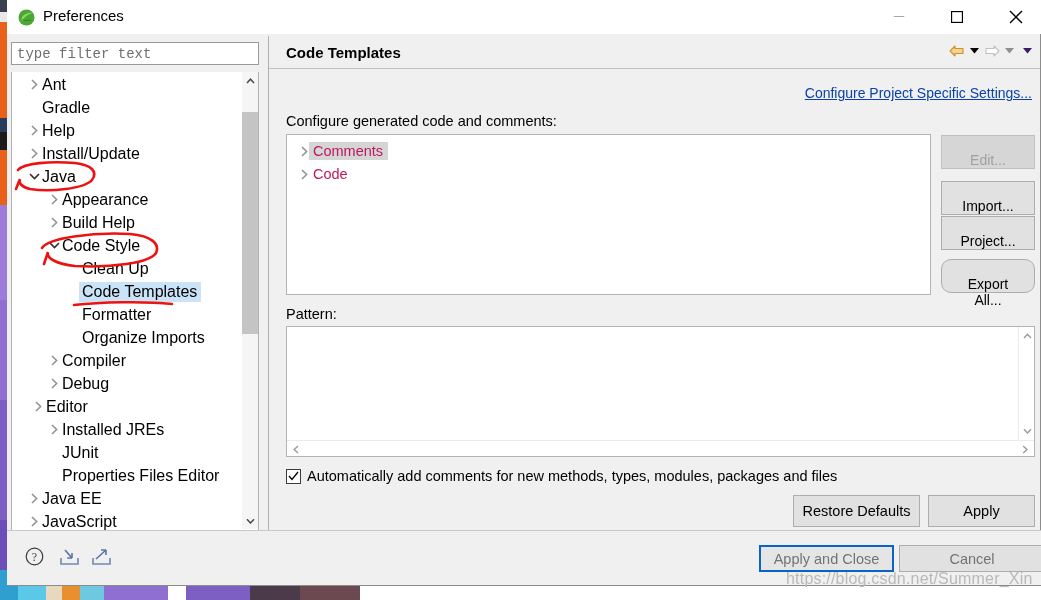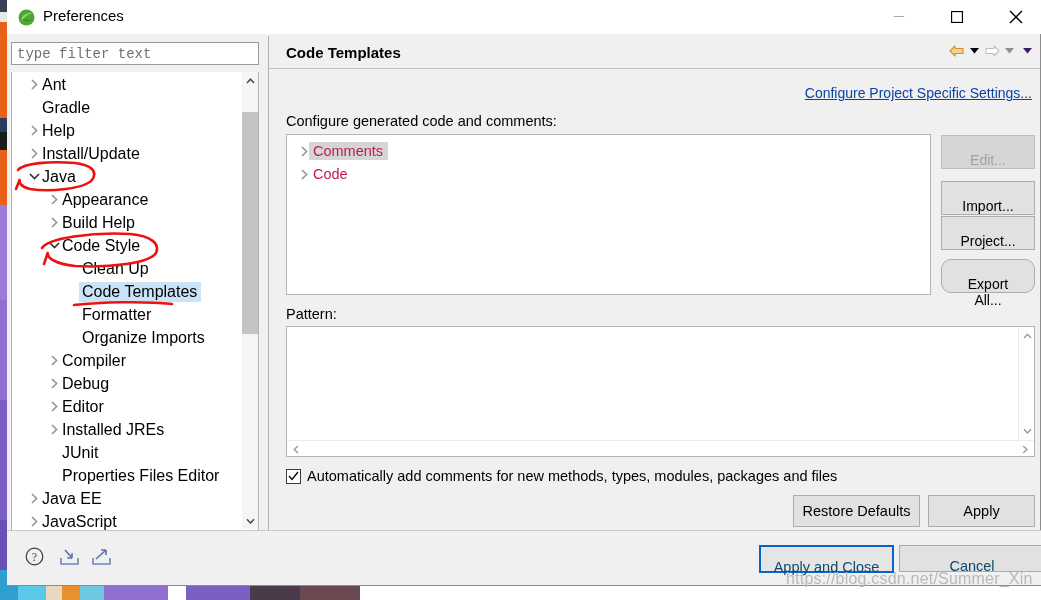--- a/index.html
+++ b/index.html
@@ -340,23 +340,23 @@
   .fi-export { left: 84px; }
 
   .footer-btn {
     position: absolute;
     top: 14px;
     height: 27px;
     background: #e1e1e1;
     border: 1px solid #adadad;
     font-family: "Liberation Sans", sans-serif;
     font-size: 14.5px;
-    color: #0c4a6e;
-    cursor: default;
-    padding: 12px;
+    color: #737373;
+    cursor: default;
+    padding: 4px;
   }
   .btn-apply-close {
     left: 752px; width: 135px;
     border: 2px solid #0a64c8;
     background: #e5e5e5;
   }
   .btn-cancel { left: 892px; width: 146px; }
 
   
   #annotations {
@@ -506,21 +506,21 @@
           <span class="lbl">Compiler</span>
         </div>
         <div class="tree-row" style="top: 300px; padding-left: 34px;">
           <span class="tw">
             <svg width="7" height="11">
               <path d="M1 1 L5.6 5.5 L1 10" stroke="#949494" stroke-width="1.6" fill="none"></path>
             </svg>
           </span>
           <span class="lbl">Debug</span>
         </div>
-        <div class="tree-row" style="top: 323px; padding-left: 34px;">
+        <div class="tree-row" style="top: 323px; padding-left: 18px;">
           <span class="tw">
             <svg width="7" height="11">
               <path d="M1 1 L5.6 5.5 L1 10" stroke="#949494" stroke-width="1.6" fill="none"></path>
             </svg>
           </span>
           <span class="lbl">Editor</span>
         </div>
         <div class="tree-row" style="top: 346px; padding-left: 34px;">
           <span class="tw">
             <svg width="7" height="11">

